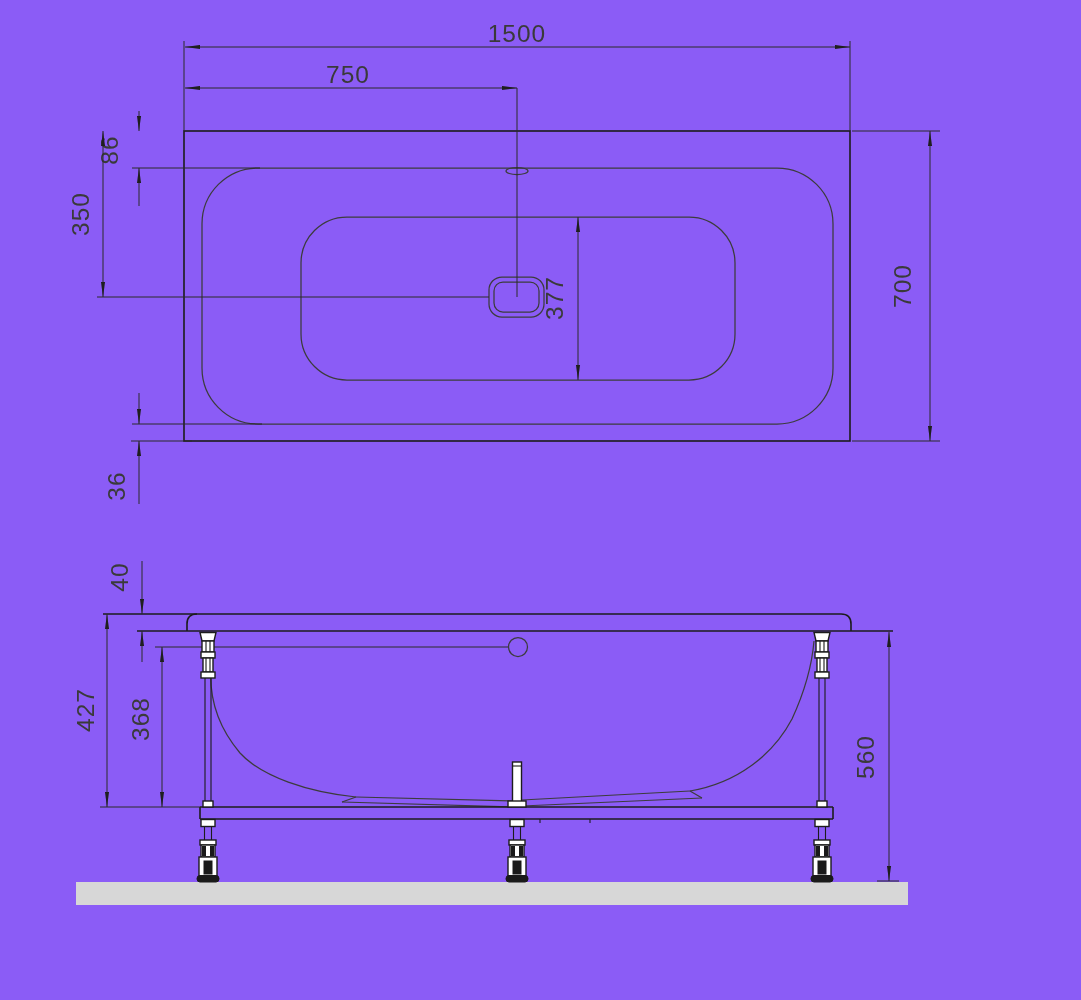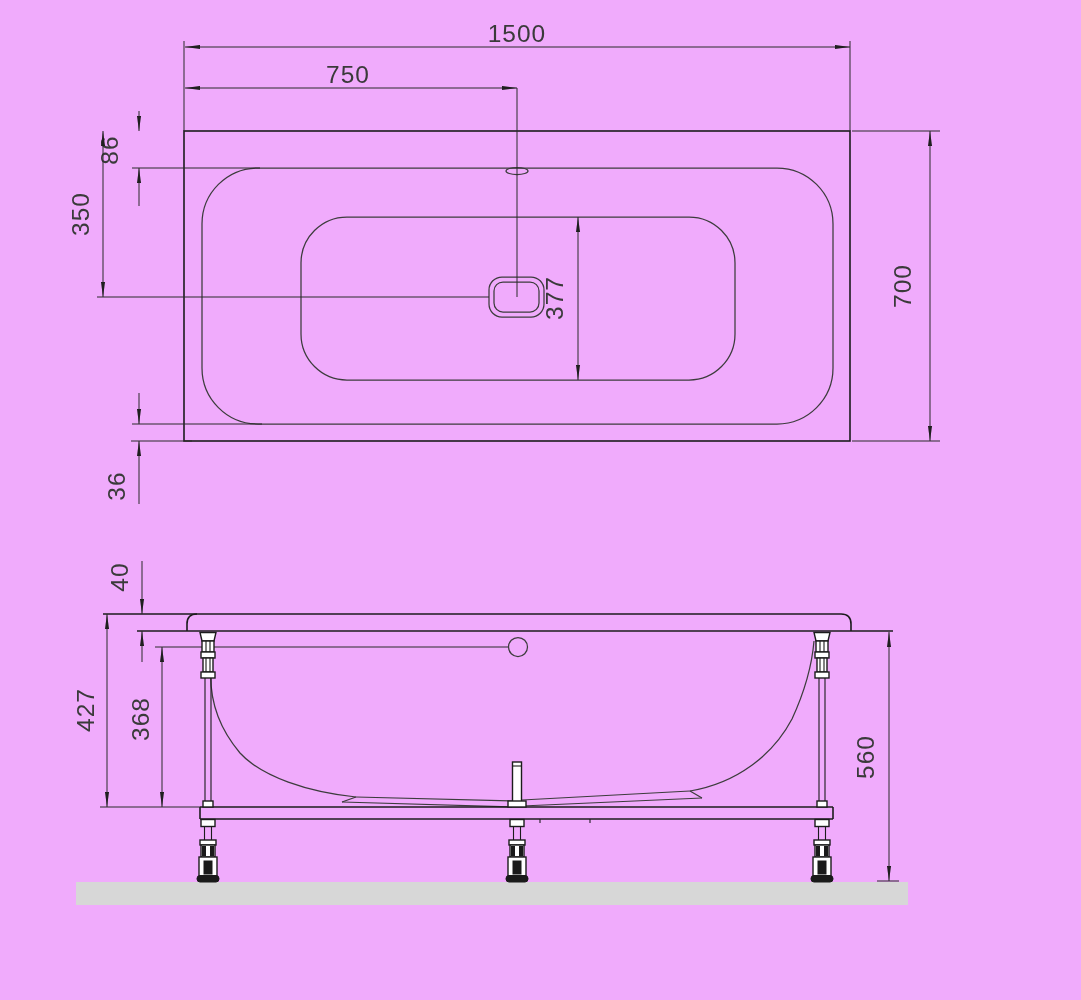--- a/index.html
+++ b/index.html
@@ -1,16 +1,16 @@
 <!DOCTYPE html>
 <html><head>
 <meta charset="utf-8">
 <style>
   html,body{margin:0;padding:0;background:#ffffff;}
-  .page{position:relative;width:1081px;height:1000px;background:#f0abfc;overflow:hidden;}
+  .page{position:relative;width:1081px;height:1000px;background:#8b5cf6;overflow:hidden;}
   svg{display:block;}
   text{font-family:"Liberation Sans","DejaVu Sans",sans-serif;
        font-size:24.5px;letter-spacing:1px;fill:#3a3a3a;}
   .outline{fill:none;stroke:#1c1c1c;stroke-width:1.6;}
   .thin{fill:none;stroke:#3c3c3c;stroke-width:1.25;}
   .dim{fill:none;stroke:#2a2a2a;stroke-width:1;}
   .ext{fill:none;stroke:#2a2a2a;stroke-width:1;}
   .part{fill:#ffffff;stroke:#1c1c1c;stroke-width:1.4;}
   .partline{fill:none;stroke:#1c1c1c;stroke-width:1.1;}
   .dark{fill:#1a1a1a;stroke:#1a1a1a;stroke-width:1;}

